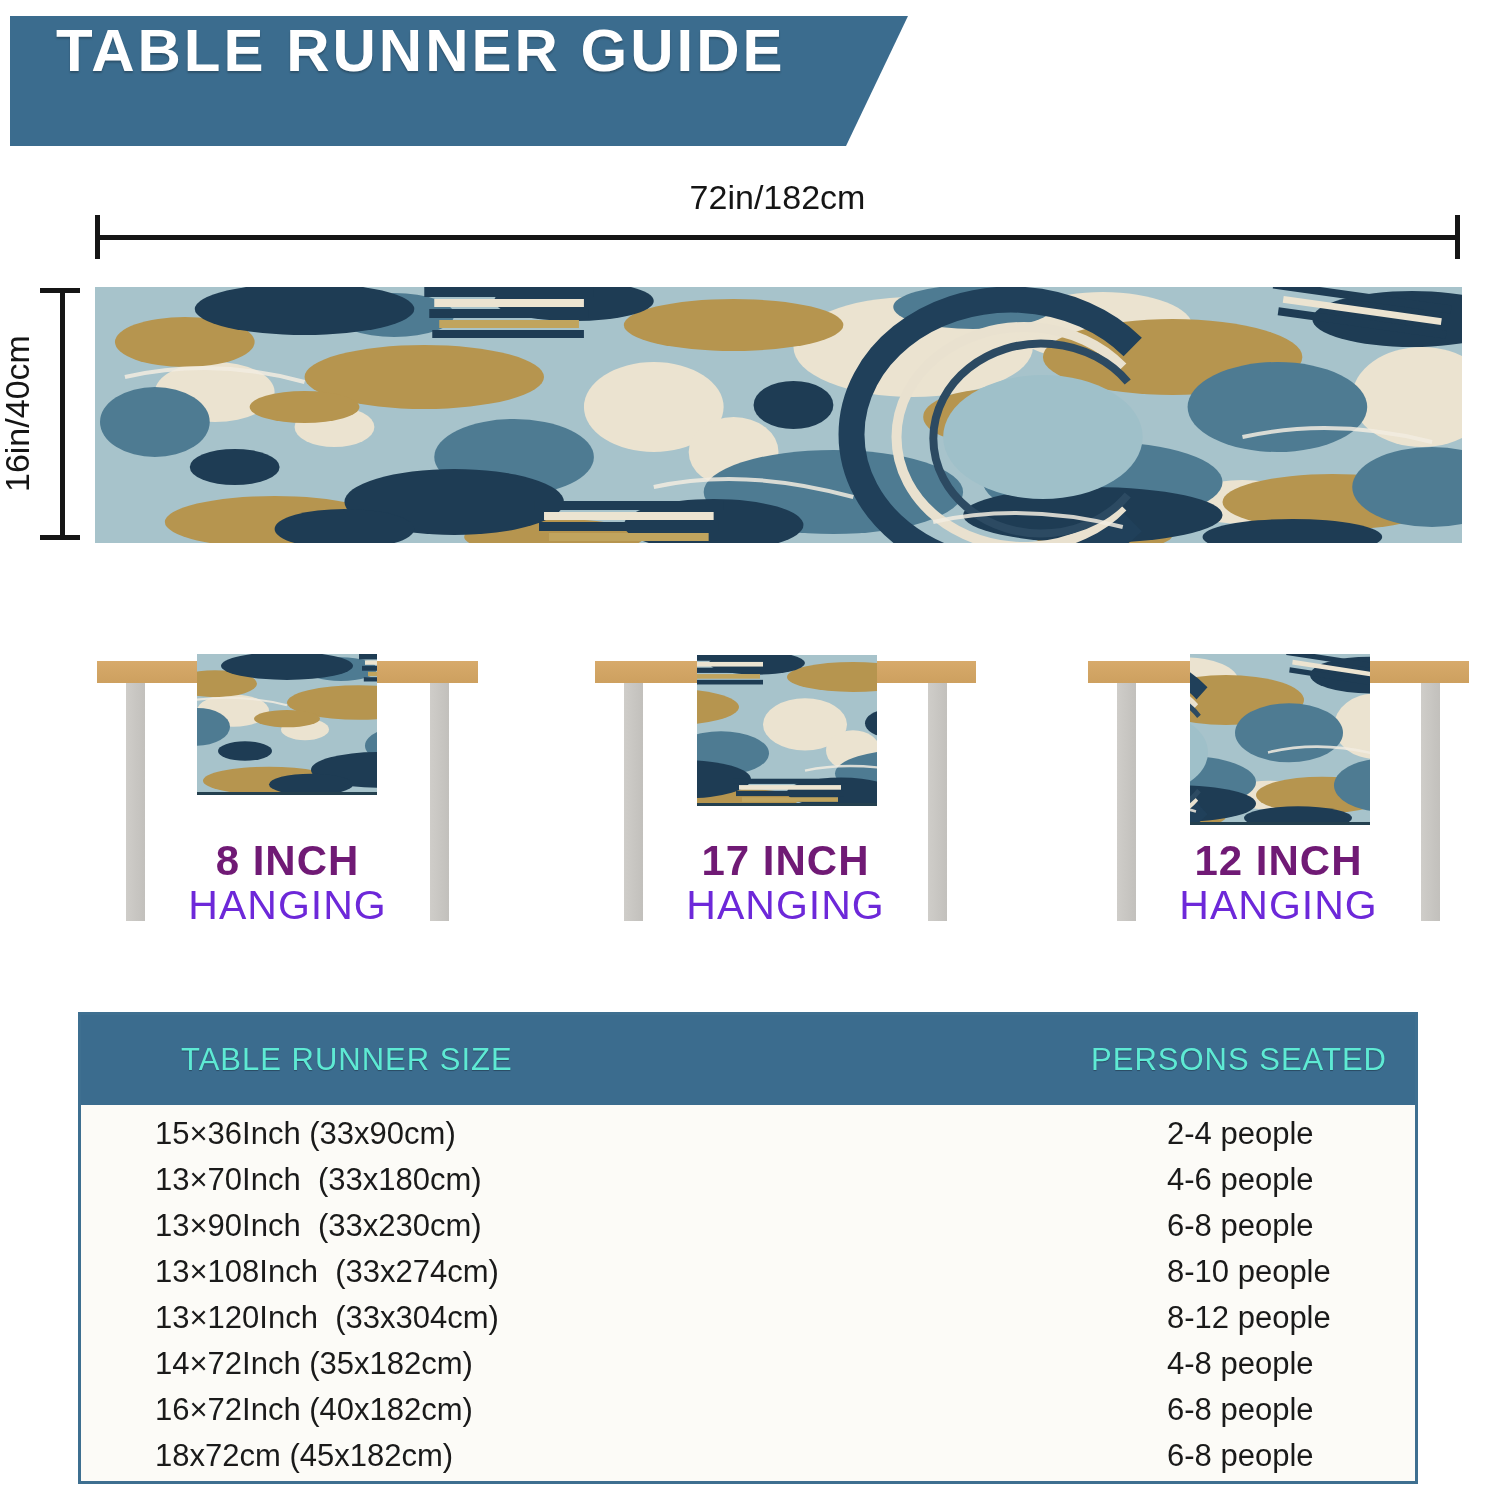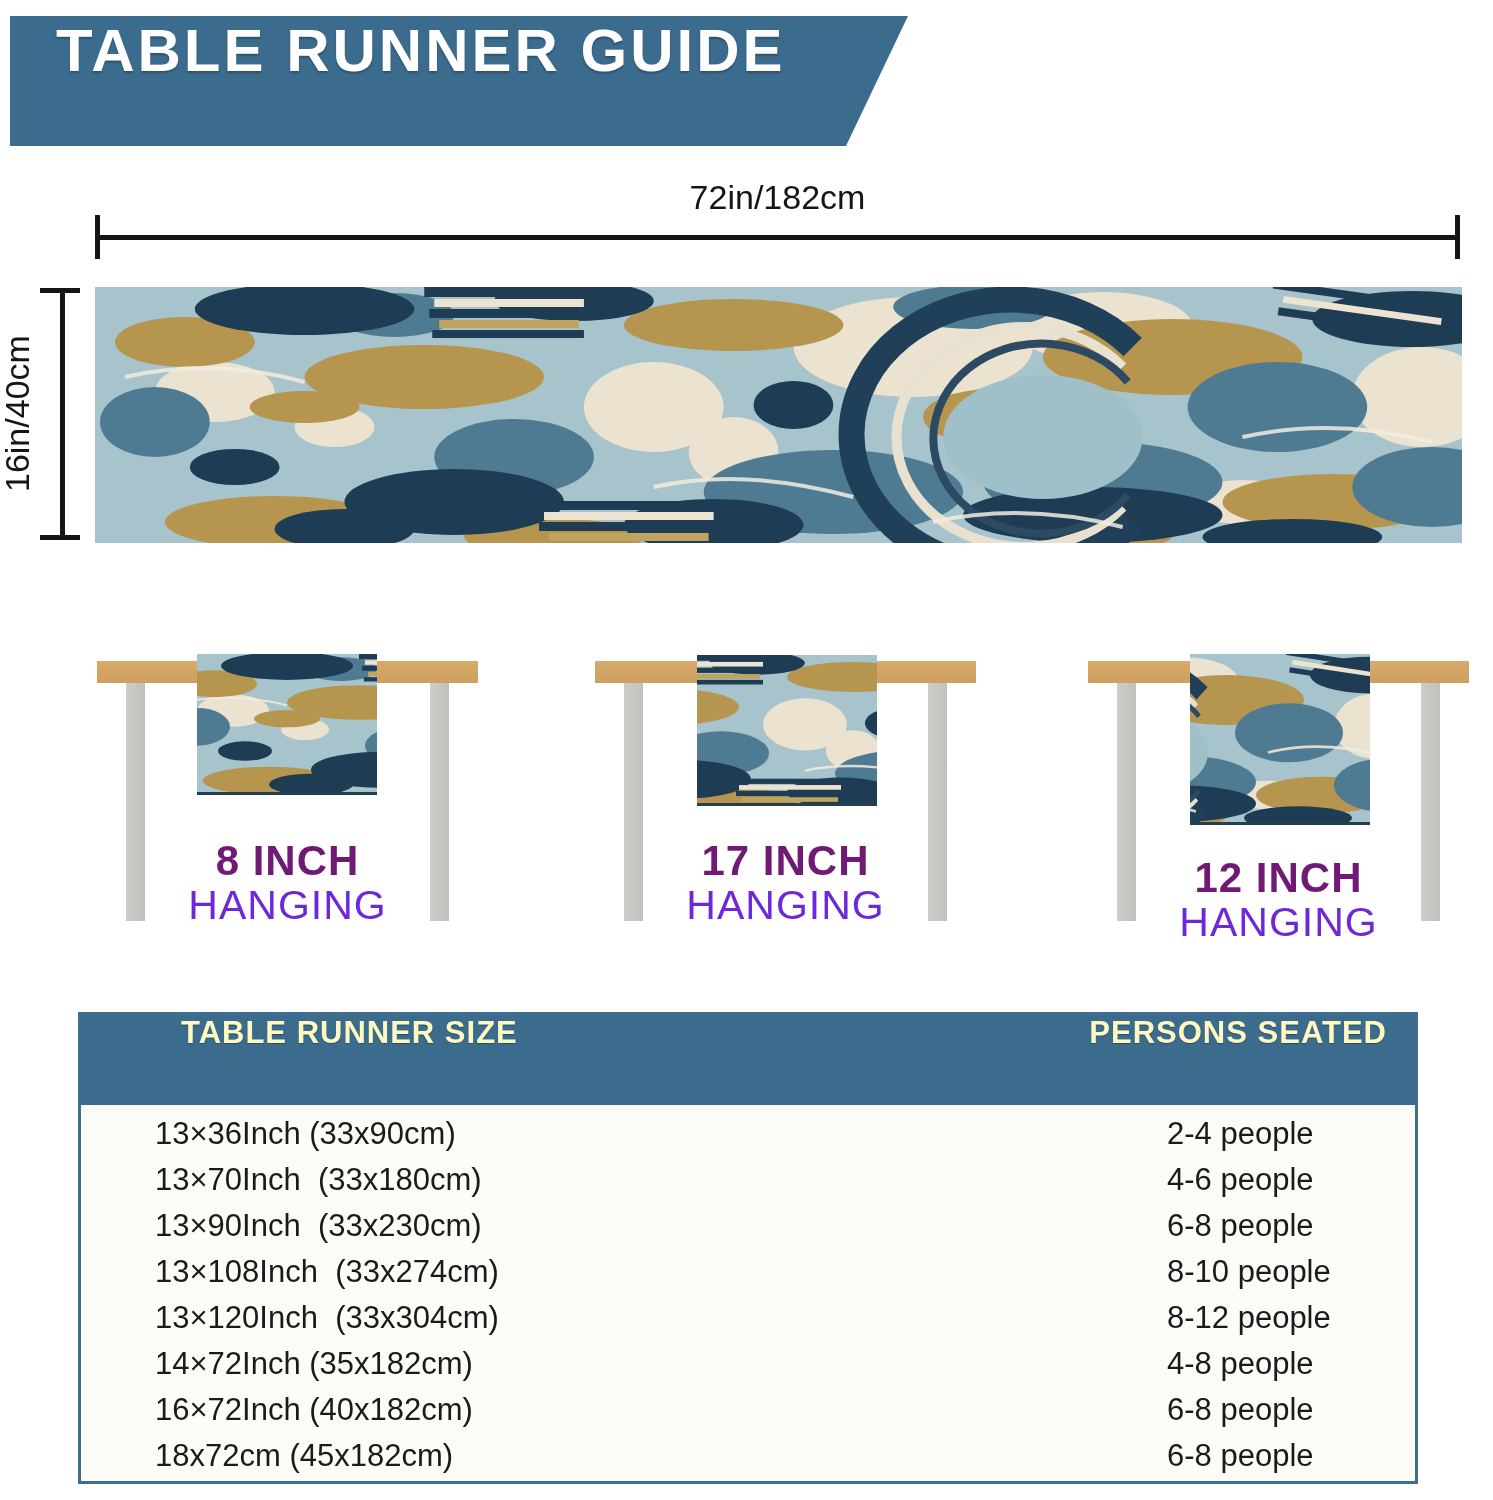--- a/index.html
+++ b/index.html
@@ -52,22 +52,22 @@
   .caption{position:absolute;width:381px;text-align:center;line-height:1.08;}
   .caption .inches{font-size:42px;font-weight:bold;color:#701a75;letter-spacing:1px;}
   .caption .sub{font-size:41px;color:#6d28d9;letter-spacing:1px;}
 
   
   .size-table{
     position:absolute;left:78px;top:1012px;width:1340px;height:472px;
     border:3px solid #3e6f90;background:#fcfbf7;box-sizing:border-box;
   }
   .size-table .thead{
-    height:90px;background:#3b6c8e;color:#fef9c3;display:flex;
-    justify-content:space-between;padding:0 28px 0 100px;font-size:31px;font-weight:bold;
+    height:90px;background:#3b6c8e;color:#5eead4;display:flex;align-items:center;
+    justify-content:space-between;padding:0 28px 0 100px;font-size:31px;font-weight:normal;
     letter-spacing:1px;text-shadow:0 1px 1px rgba(0,0,0,.3);
   }
   .size-table .tbody{padding-top:6px;}
   .trow{display:flex;align-items:center;height:46px;font-size:31px;}
   .cell-size{flex:1;padding-left:74px;white-space:pre;}
   .cell-persons{width:332px;padding-left:84px;box-sizing:border-box;white-space:pre;}
 </style>
 </head>
 <body>
 
@@ -211,33 +211,33 @@
   </div>
 
   <div class="tabletop" style="left:1088px;top:661px;"></div>
   <div class="leg" style="left:1117px;"></div>
   <div class="leg" style="left:1421px;"></div>
   <div class="hang-runner" style="left:1190px;top:654px;height:168px;">
     <svg viewBox="1020 0 300 256" preserveAspectRatio="none">
         <use href="#fabric-art"></use>
       </svg>
   </div>
-  <div class="caption" style="left:1088px;top:838px;margin-top:17px;">
+  <div class="caption" style="left:1088px;top:838px;">
     <div class="inches">12 INCH</div>
     <div class="sub">HANGING</div>
   </div>
 
   <div class="size-table">
     <div class="thead">
       <span>TABLE RUNNER SIZE</span>
       <span>PERSONS SEATED</span>
     </div>
     <div class="tbody">
       <div class="trow">
-        <span class="cell-size">13×36Inch (33x90cm)</span>
+        <span class="cell-size">15×36Inch (33x90cm)</span>
         <span class="cell-persons">2-4 people</span>
       </div>
       <div class="trow">
         <span class="cell-size">13×70Inch  (33x180cm)</span>
         <span class="cell-persons">4-6 people</span>
       </div>
       <div class="trow">
         <span class="cell-size">13×90Inch  (33x230cm)</span>
         <span class="cell-persons">6-8 people</span>
       </div>

